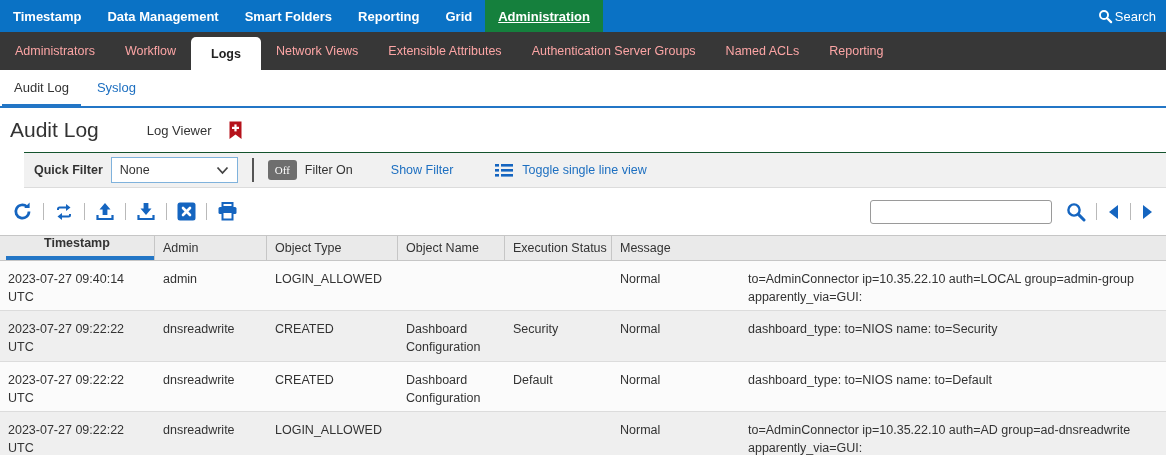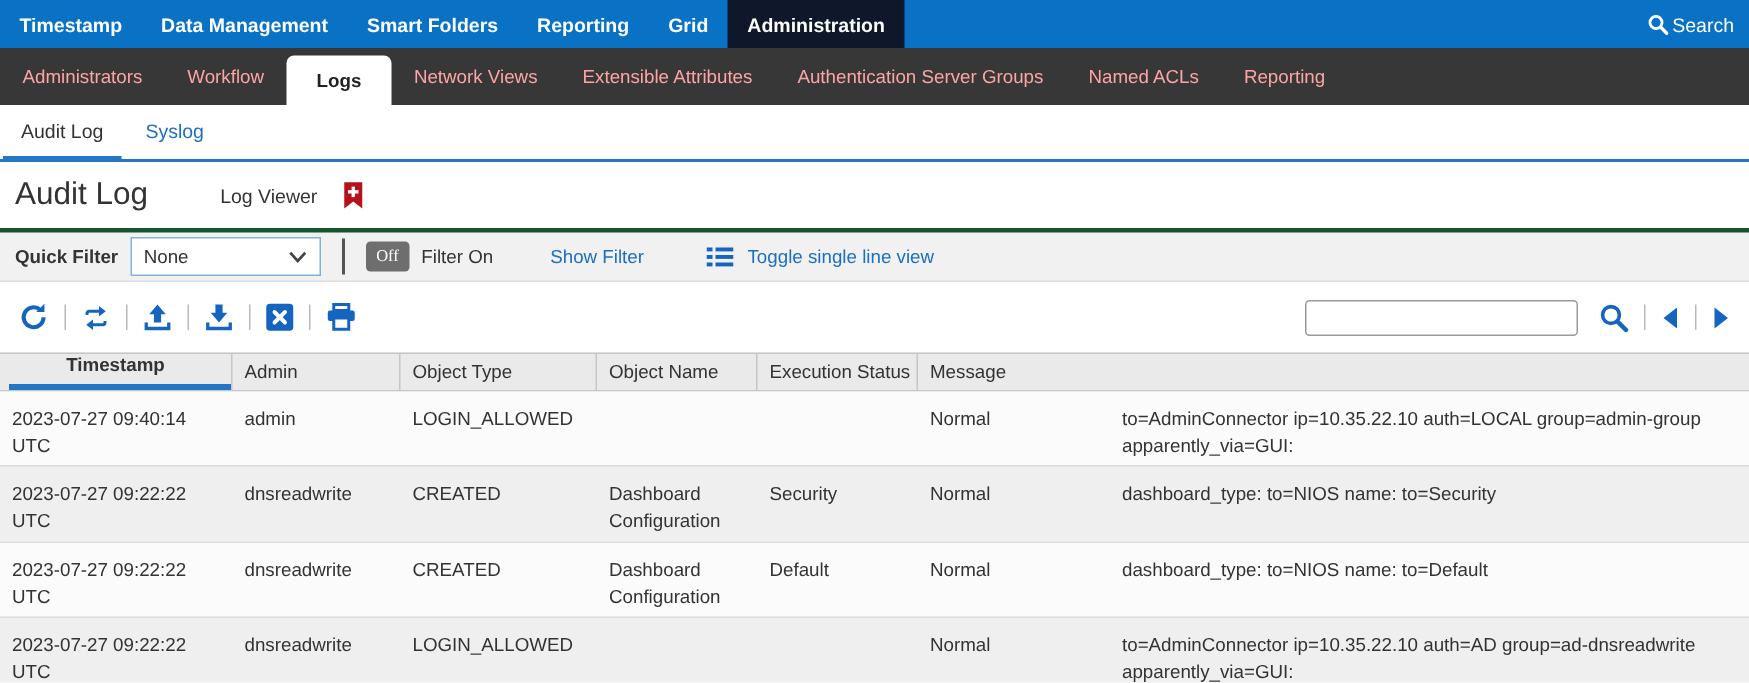--- a/index.html
+++ b/index.html
@@ -4,21 +4,21 @@
 <style>
   * { margin:0; padding:0; box-sizing:border-box; }
   html,body { width:1166px; height:455px; overflow:hidden; background:#fff;
     font-family:"Liberation Sans", sans-serif; color:#333; }
 
   
   .topnav { height:32px; background:#0a72c5; display:flex; align-items:stretch; position:relative; }
   .topnav-items { display:flex; }
   .topnav-item { display:flex; align-items:center; padding:0 13px; color:#fff;
     font-size:13px; font-weight:bold; cursor:pointer; white-space:nowrap; }
-  .topnav-item.active { background:#0f172a; }
+  .topnav-item.active { background:#15803d;text-decoration:underline; }
   .topnav-search { position:absolute; right:10px; top:0; height:32px; display:flex;
     align-items:center; gap:2px; color:#fff; font-size:13px; cursor:pointer; }
 
   
   .subnav { height:38px; background:#373737; display:flex; align-items:stretch; padding-left:0; }
   .subnav-item { display:flex; align-items:center; padding:0 15px; color:#fca5a5;
     font-size:12.5px; cursor:pointer; white-space:nowrap; }
   .subnav-item.active { background:#fff; color:#222; font-weight:bold;
     border-radius:5px 5px 0 0; margin-top:5px; padding:0 20px; }
 
@@ -29,22 +29,22 @@
   .viewtab.active::after { content:""; position:absolute; left:2px; right:2px; bottom:-2px;
     height:4px; background:#2376c6; }
 
   
   .titlerow { display:flex; align-items:center; height:44px; padding:0 10px; }
   .page-title { font-size:21px; font-weight:400; color:#333; }
   .page-subtitle { font-size:13px; margin-left:48px; color:#333; }
   .bookmark { margin-left:16px; cursor:pointer; }
 
   
-  .filterbar { height:36px; background:#f1f1f1; border-top:3px solid #14532d;
-    border-bottom:1px solid #dcdcdc; display:flex; align-items:center; padding:0 10px; font-size:12.5px; }
+  .filterbar { height:36px; background:#f1f1f1; border-top:1px solid #14532d;
+    border-bottom:1px solid #dcdcdc; display:flex; align-items:center; padding:0 10px; font-size:12.5px;margin-left:24px; }
   .qf-label { font-weight:bold; margin-right:8px; }
   .qf-select { width:127px; height:26px; background:#fff; border:1px solid #7fb2dc;
     display:flex; align-items:center; justify-content:space-between; padding:0 8px; cursor:pointer; }
   .vdiv { width:2px; height:24px; background:#555; margin:0 14px; }
   .off-btn { background:#6e6e6e; color:#fff; border:none; border-radius:3px;
     font-size:11px; padding:4px 7px; margin-right:8px; cursor:pointer; font-family:Liberation Serif, serif; }
   .link { color:#1d6fc0; cursor:pointer; text-decoration:none; }
   .show-filter { margin-left:38px; }
   .toggle-group { margin-left:42px; display:flex; align-items:center; gap:9px; }
 

